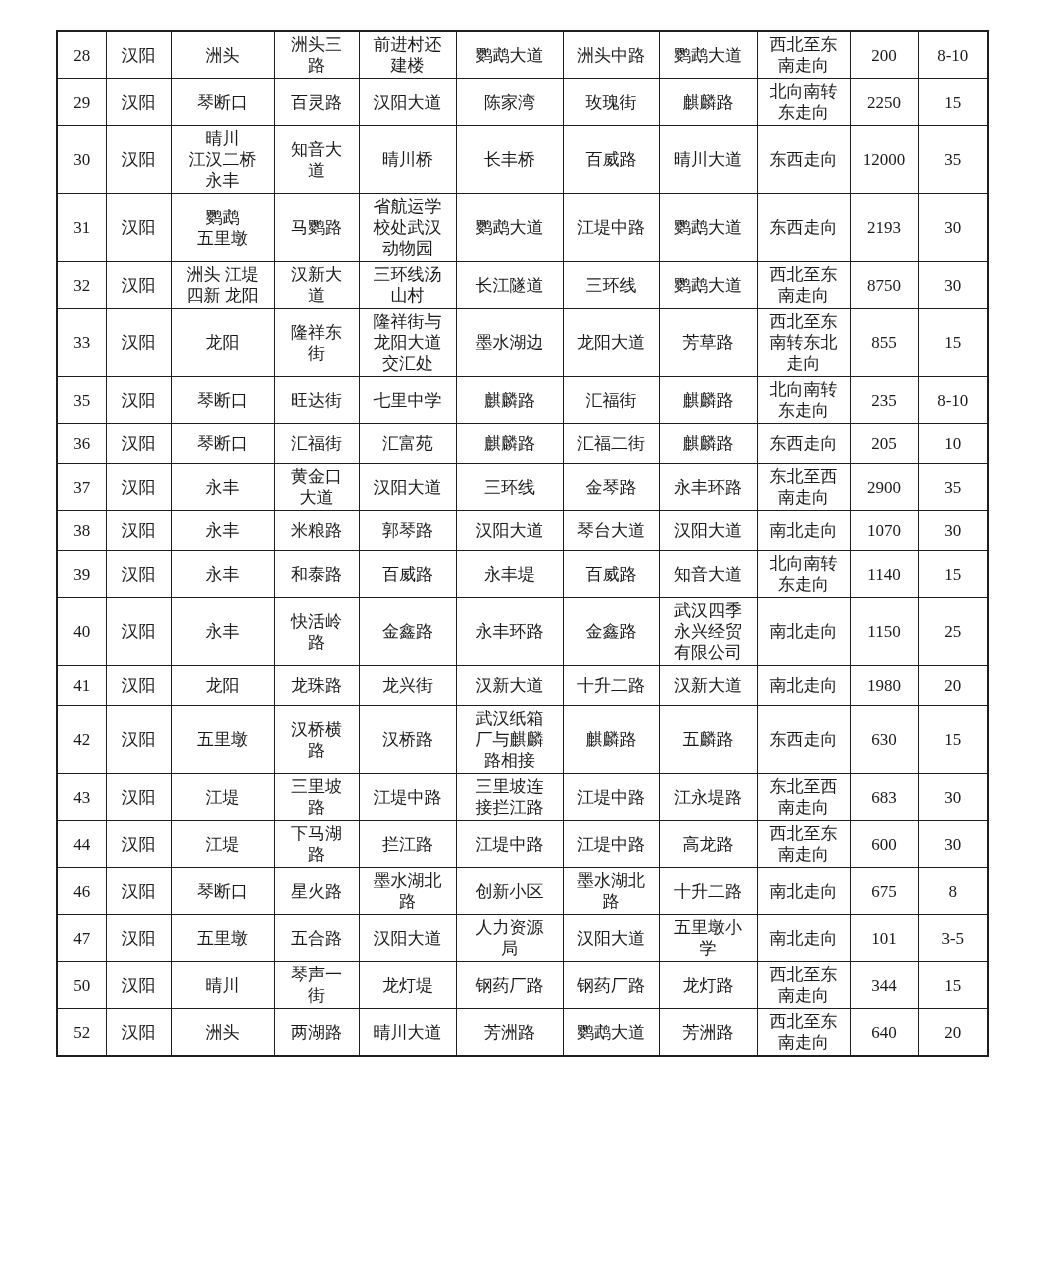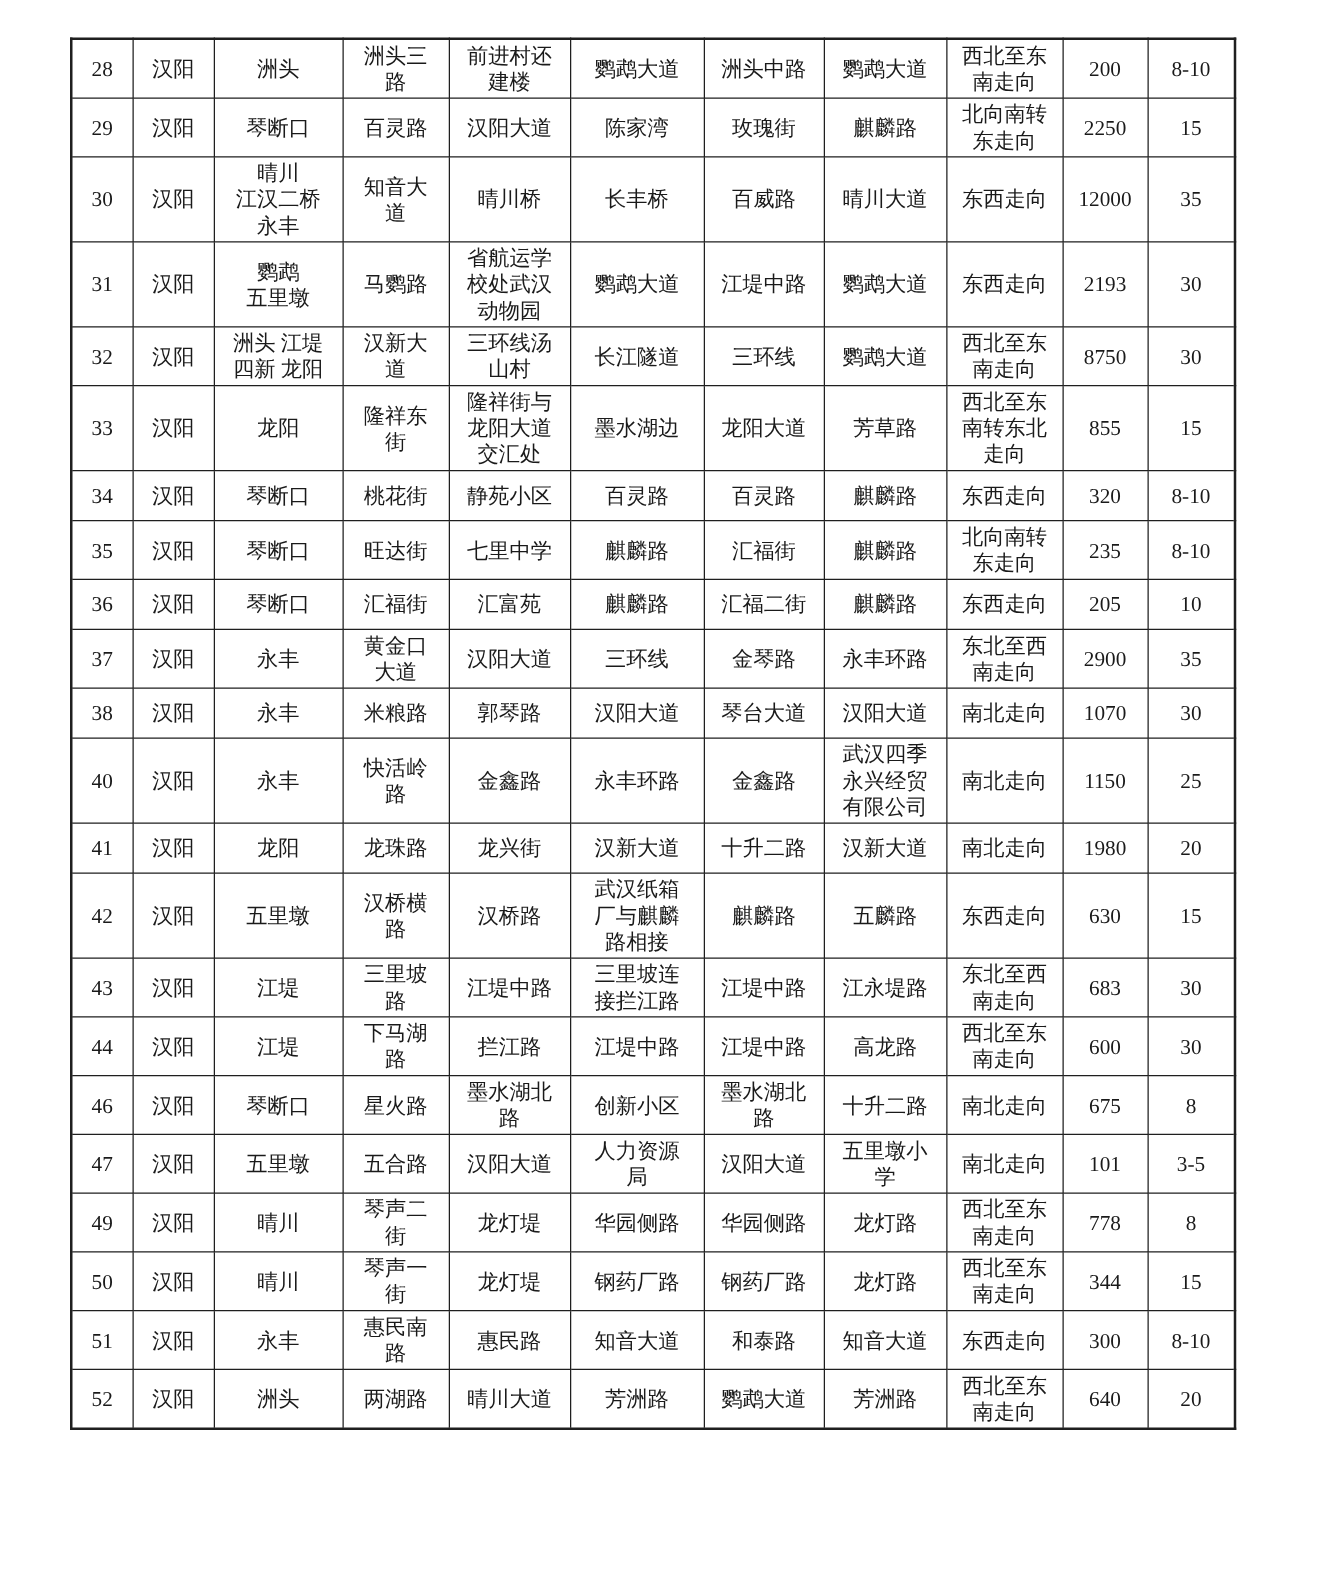--- a/index.html
+++ b/index.html
@@ -159,33 +159,20 @@
           <td>墨水湖边</td>
           <td>龙阳大道</td>
           <td>芳草路</td>
           <td>西北至东
 南转东北
 走向</td>
           <td>855</td>
           <td>15</td>
         </tr>
         <tr>
-          <td>34</td>
-          <td>汉阳</td>
-          <td>琴断口</td>
-          <td>桃花街</td>
-          <td>静苑小区</td>
-          <td>百灵路</td>
-          <td>百灵路</td>
-          <td>麒麟路</td>
-          <td>东西走向</td>
-          <td>320</td>
-          <td>8-10</td>
-        </tr>
-        <tr>
           <td>35</td>
           <td>汉阳</td>
           <td>琴断口</td>
           <td>旺达街</td>
           <td>七里中学</td>
           <td>麒麟路</td>
           <td>汇福街</td>
           <td>麒麟路</td>
           <td>北向南转
 东走向</td>
@@ -225,20 +212,34 @@
           <td>汉阳</td>
           <td>永丰</td>
           <td>米粮路</td>
           <td>郭琴路</td>
           <td>汉阳大道</td>
           <td>琴台大道</td>
           <td>汉阳大道</td>
           <td>南北走向</td>
           <td>1070</td>
           <td>30</td>
+        </tr>
+        <tr>
+          <td>39</td>
+          <td>汉阳</td>
+          <td>永丰</td>
+          <td>和泰路</td>
+          <td>百威路</td>
+          <td>永丰堤</td>
+          <td>百威路</td>
+          <td>知音大道</td>
+          <td>北向南转
+东走向</td>
+          <td>1140</td>
+          <td>15</td>
         </tr>
         <tr>
           <td>40</td>
           <td>汉阳</td>
           <td>永丰</td>
           <td>快活岭
 路</td>
           <td>金鑫路</td>
           <td>永丰环路</td>
           <td>金鑫路</td>
@@ -331,66 +332,37 @@
           <td>五合路</td>
           <td>汉阳大道</td>
           <td>人力资源
 局</td>
           <td>汉阳大道</td>
           <td>五里墩小
 学</td>
           <td>南北走向</td>
           <td>101</td>
           <td>3-5</td>
-        </tr>
-        <tr>
-          <td>49</td>
-          <td>汉阳</td>
-          <td>晴川</td>
-          <td>琴声二
-街</td>
-          <td>龙灯堤</td>
-          <td>华园侧路</td>
-          <td>华园侧路</td>
-          <td>龙灯路</td>
-          <td>西北至东
-南走向</td>
-          <td>778</td>
-          <td>8</td>
         </tr>
         <tr>
           <td>50</td>
           <td>汉阳</td>
           <td>晴川</td>
           <td>琴声一
 街</td>
           <td>龙灯堤</td>
           <td>钢药厂路</td>
           <td>钢药厂路</td>
           <td>龙灯路</td>
           <td>西北至东
 南走向</td>
           <td>344</td>
           <td>15</td>
         </tr>
         <tr>
-          <td>51</td>
-          <td>汉阳</td>
-          <td>永丰</td>
-          <td>惠民南
-路</td>
-          <td>惠民路</td>
-          <td>知音大道</td>
-          <td>和泰路</td>
-          <td>知音大道</td>
-          <td>东西走向</td>
-          <td>300</td>
-          <td>8-10</td>
-        </tr>
-        <tr>
           <td>52</td>
           <td>汉阳</td>
           <td>洲头</td>
           <td>两湖路</td>
           <td>晴川大道</td>
           <td>芳洲路</td>
           <td>鹦鹉大道</td>
           <td>芳洲路</td>
           <td>西北至东
 南走向</td>

